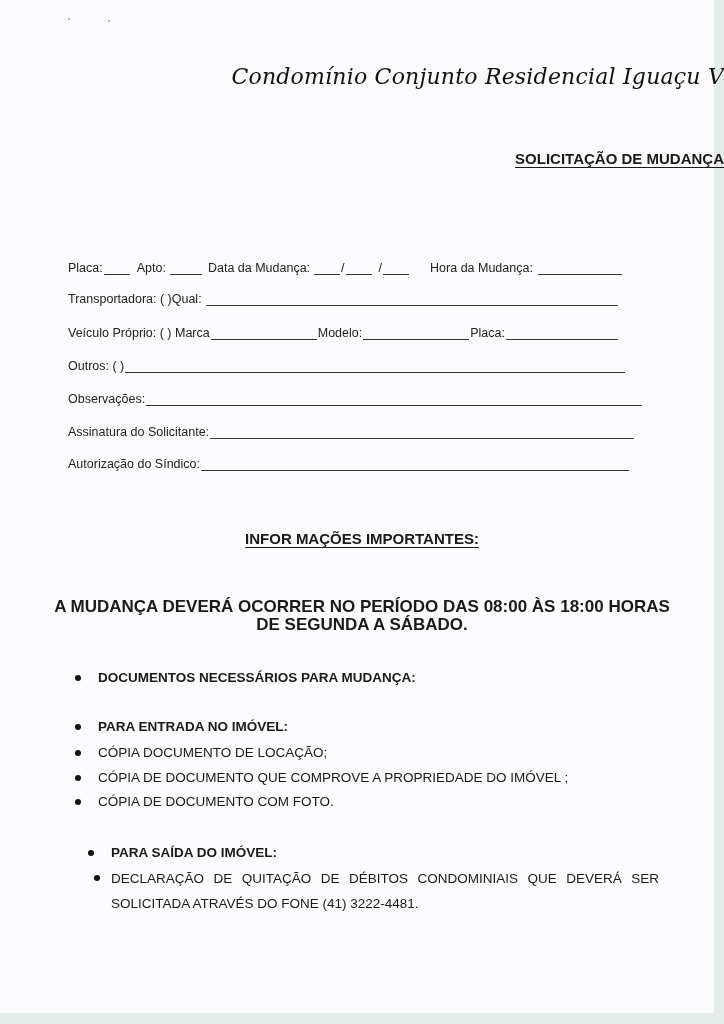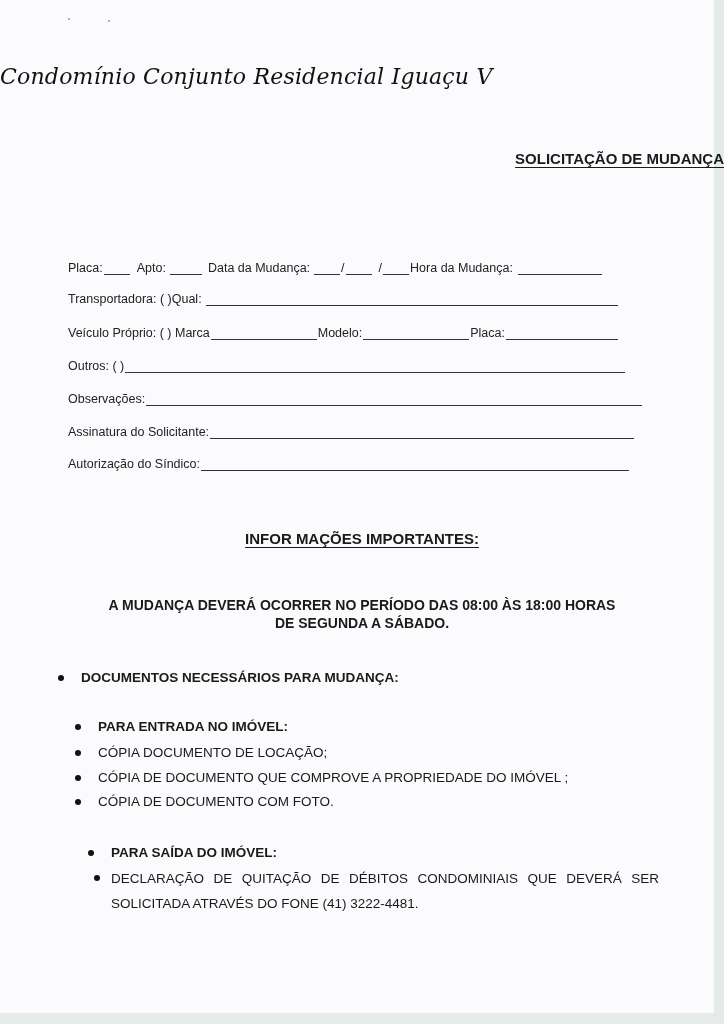--- a/index.html
+++ b/index.html
@@ -11,21 +11,21 @@
     position: relative;
   }
   .paper {
     position: absolute; left: 0; top: 0;
     width: 714px; height: 1013px;
     background: #fbfbfe;
   }
   .speck { position: absolute; width: 2px; height: 2px; background: #9a9a9a; border-radius: 1px; }
   .title {
     position: absolute; left: 0; width: 724px; top: 64px;
-    text-align: left;
+    text-align: right;
     font-family: "DejaVu Serif", serif;
     font-style: italic;
     font-size: 22px;
     color: #111;
     letter-spacing: 0.2px;
   }
   .subtitle {
     position: absolute; left: 0; width: 724px; top: 150px;
     text-align: right;
     font-weight: bold; font-size: 15px;
@@ -40,21 +40,21 @@
     display: inline-block; border-bottom: 1px solid #333;
     height: 12px; margin: 0 1px;
   }
   .section-title {
     position: absolute; left: 0; width: 724px; top: 530px;
     text-align: center; font-weight: bold; font-size: 15px;
     text-decoration: underline; text-underline-offset: 3px;
   }
   .notice {
     position: absolute; left: 0; width: 724px;
-    text-align: center; font-weight: bold; font-size: 14px;
+    text-align: center; font-weight: bold; font-size: 17px;
   }
   .bullet {
     position: absolute; font-size: 13.5px; white-space: nowrap;
     display: flex; align-items: center;
   }
   .bullet .dot {
     width: 6px; height: 6px; border-radius: 50%; background: #111;
     margin-right: 17px; flex: none;
   }
   .bullet.bold { font-weight: bold; }
@@ -82,21 +82,21 @@
     <span>Placa:</span>
     <span class="line" style="width:26px"></span>
     <span style="margin-left:6px">Apto:</span>
     <span class="line" style="width:32px;margin-left:4px"></span>
     <span style="margin-left:5px">Data da Mudança:</span>
     <span class="line" style="width:26px;margin-left:4px"></span>
     <span>/</span>
     <span class="line" style="width:26px"></span>
     <span style="margin-left:6px">/</span>
     <span class="line" style="width:26px"></span>
-    <span style="margin-left:0">Hora da Mudança:</span>
+    <span style="margin-left:20px">Hora da Mudança:</span>
     <span class="line" style="width:84px;margin-left:5px"></span>
   </div>
 
   <div class="row" style="top:292px">
     <span>Transportadora: (   )Qual:</span>
     <span class="line" style="width:412px;margin-left:4px"></span>
   </div>
 
   <div class="row" style="top:326px">
     <span>Veículo Próprio: (  ) Marca</span>
@@ -125,21 +125,21 @@
   <div class="row" style="top:457px">
     <span>Autorização do Síndico:</span>
     <span class="line" style="width:428px"></span>
   </div>
 
   <div class="section-title">INFOR MAÇÕES IMPORTANTES:</div>
 
   <div class="notice" style="top:597px">A MUDANÇA DEVERÁ OCORRER NO PERÍODO DAS 08:00 ÀS 18:00 HORAS</div>
   <div class="notice" style="top:615px;box-sizing:border-box">DE SEGUNDA A SÁBADO.</div>
 
-  <div class="bullet bold" style="left:58px;top:670px">
+  <div class="bullet bold" style="left:75px;top:670px">
     <span class="dot"></span>
     <span>DOCUMENTOS NECESSÁRIOS PARA MUDANÇA:</span>
   </div>
 
   <div class="bullet bold" style="left:75px;top:719px">
     <span class="dot"></span>
     <span>PARA ENTRADA NO IMÓVEL:</span>
   </div>
   <div class="bullet" style="left:75px;top:745px">
     <span class="dot"></span>

